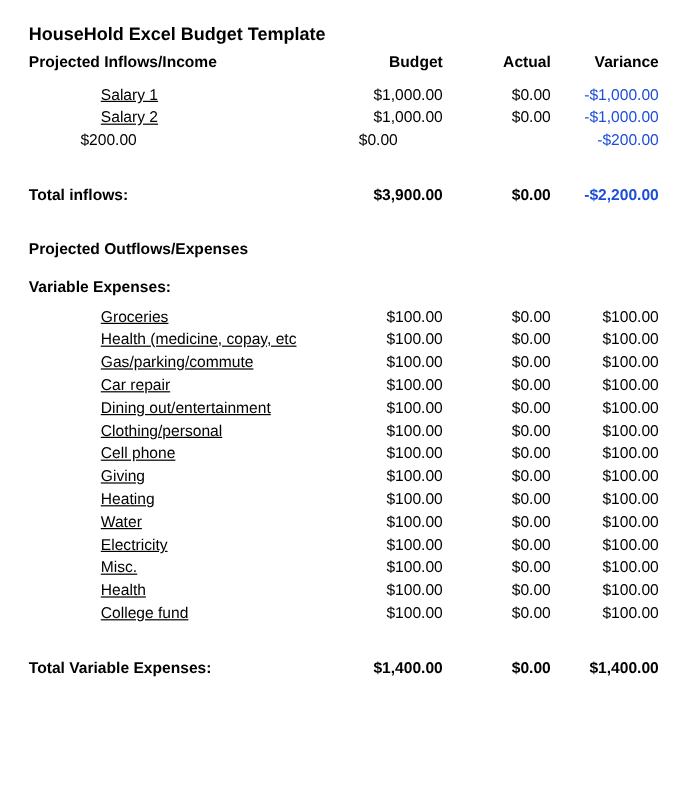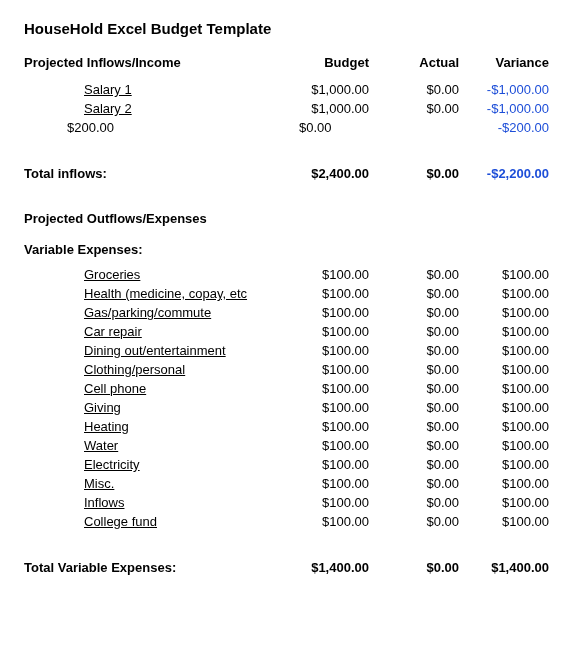--- a/index.html
+++ b/index.html
@@ -8,21 +8,21 @@
       font-family: Arial, sans-serif;
       font-size: 13px;
       color: #000;
       padding: 20px 24px;
       width: 573px;
       min-height: 662px;
     }
     .page-title {
       font-size: 15px;
       font-weight: bold;
-      margin-bottom: 18px;
+      margin-bottom: 7px;
     }
     .section-header {
       display: flex;
       justify-content: space-between;
       margin-bottom: 4px;
     }
     .section-header .col-label {
       flex: 1;
       font-weight: bold;
     }
@@ -98,21 +98,21 @@
       <span class="col-budget">$200.00</span>
       <span class="col-actual">$0.00</span>
       <span class="col-variance red">-$200.00</span>
     </div>
   </div>
 
 <div class="section-gap-sm"></div>
 
 <div class="row total-row">
   <span class="col-label">Total inflows:</span>
-  <span class="col-budget">$2,400.00</span>
+  <span class="col-budget">$3,900.00</span>
   <span class="col-actual">$0.00</span>
   <span class="col-variance red">-$2,200.00</span>
 </div>
 
 <div class="section-gap"></div>
 <div class="section-gap"></div>
 
 <div class="subsection-title">Projected Outflows/Expenses</div>
 
 <div class="section-gap"></div>
@@ -188,21 +188,21 @@
       <span class="col-actual">$0.00</span>
       <span class="col-variance">$100.00</span>
     </div>
     <div class="row indented">
       <span class="col-label">Misc.</span>
       <span class="col-budget">$100.00</span>
       <span class="col-actual">$0.00</span>
       <span class="col-variance">$100.00</span>
     </div>
     <div class="row indented">
-      <span class="col-label">Inflows</span>
+      <span class="col-label">Health</span>
       <span class="col-budget">$100.00</span>
       <span class="col-actual">$0.00</span>
       <span class="col-variance">$100.00</span>
     </div>
     <div class="row indented">
       <span class="col-label">College fund</span>
       <span class="col-budget">$100.00</span>
       <span class="col-actual">$0.00</span>
       <span class="col-variance">$100.00</span>
     </div>

